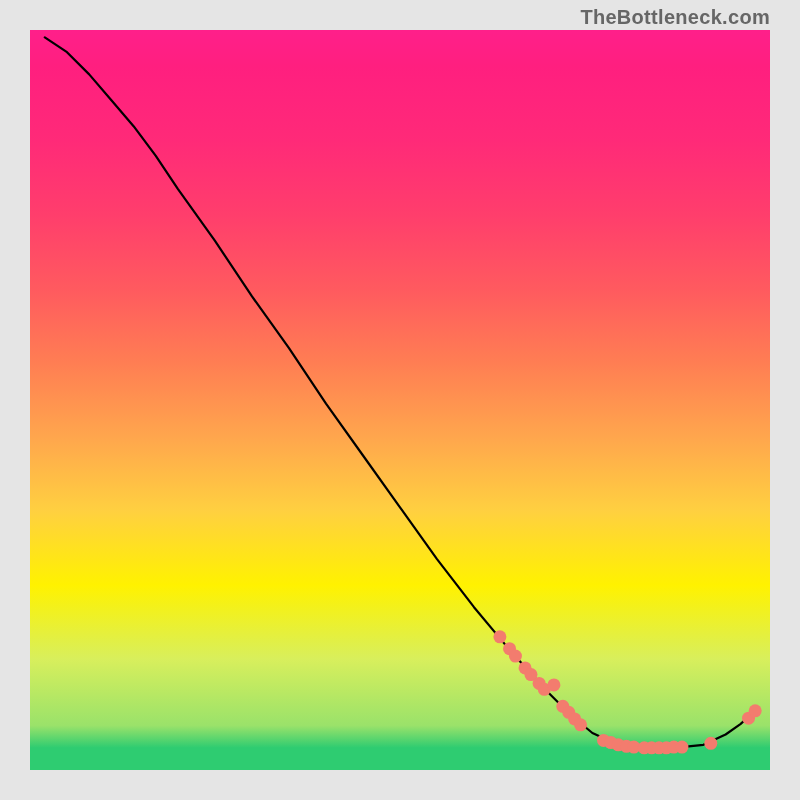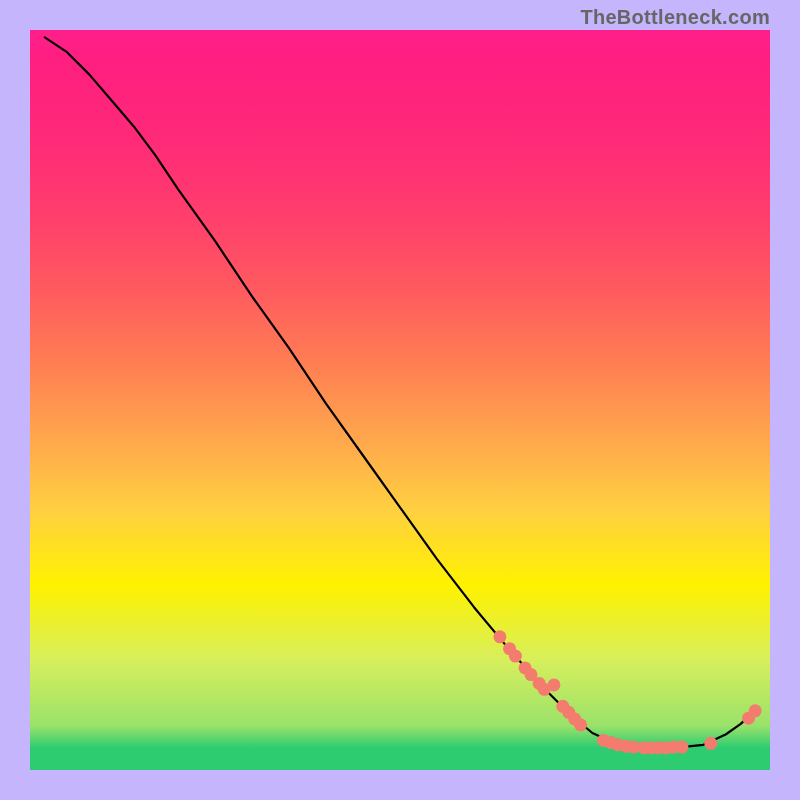--- a/index.html
+++ b/index.html
@@ -8,21 +8,21 @@
     width: 800px;
     height: 800px;
     background: #000000;
     overflow: hidden;
     font-family: Arial, Helvetica, sans-serif;
   }
   .stage {
     position: relative;
     width: 800px;
     height: 800px;
-    background: #c4b5fd;
+    background: #e5e5e5;
   }
   .plot-area {
     position: absolute;
     left: 30px;
     top: 30px;
     width: 740px;
     height: 740px;
     
     background: linear-gradient(
       to top,

